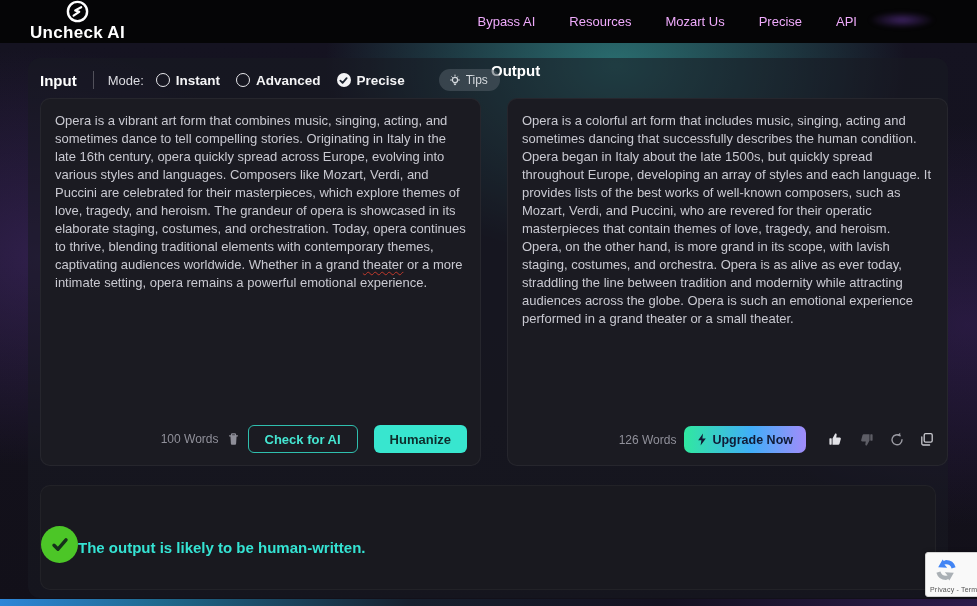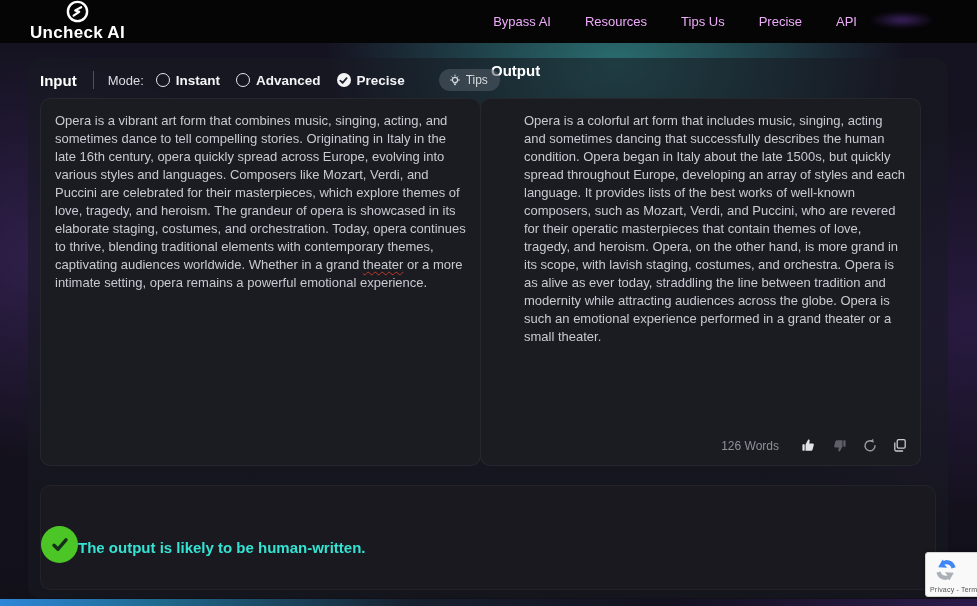--- a/index.html
+++ b/index.html
@@ -67,21 +67,21 @@
   }
   .tips-pill span { font-size:12px; color:#d6dade; }
   .output-title { position:absolute; left:463px; top:0; height:24px; display:flex; align-items:center; }
   
   .panel {
     position:absolute; top:40px; width:441px; height:368px;
     background:#1b1b22; border:1px solid rgba(255,255,255,.05);
     border-radius:10px; display:flex; flex-direction:column;align-items:flex-end;
   }
   .panel.input-panel { left:12px; }
-  .panel.output-panel { left:452px;padding-left:29px; }
+  .panel.output-panel { left:479px; }
   .panel-text {
     flex:1 1 auto; padding:13px 14px; overflow:hidden;
     font-size:13px; line-height:18px; color:#c9c9d1; white-space:pre-wrap;
   }
   .squiggle { text-decoration:underline wavy #c0392b 1px; text-underline-offset:2px; }
   .panel-footer {
     flex:0 0 auto; display:flex; align-items:center;
     padding:0 13px 12px 13px; gap:8px;
   }
   .word-count { font-size:12px; color:#90909a; white-space:nowrap; }
@@ -132,21 +132,21 @@
       <svg width="23" height="23" viewBox="0 0 23 23">
         <circle cx="11.5" cy="11.5" r="9.6" fill="none" stroke="#ffffff" stroke-width="2.4"></circle>
         <path d="M15.2 7.2 L9.2 10.4 L13.2 11.9 L7.6 15.6" fill="none" stroke="#ffffff" stroke-width="2.2" stroke-linecap="round" stroke-linejoin="round"></path>
       </svg>
     </span>
     <span class="brand-name">Uncheck AI</span>
   </div>
   <div class="nav-links">
     <span class="nav-link">Bypass AI</span>
     <span class="nav-link">Resources</span>
-    <span class="nav-link">Tips Us</span>
+    <span class="nav-link">Mozart Us</span>
     <span class="nav-link">Precise</span>
     <span class="nav-link">API</span>
   </div>
   <div class="nav-glow"></div>
 </div>
 
 <div class="card">
 
   <div class="card-header output-title">
     <span class="panel-title">Output</span>
@@ -177,26 +177,47 @@
           <circle cx="6" cy="6" r="2.6" fill="none" stroke="#d6dade" stroke-width="1.2"></circle>
           <path d="M5 9 h2 M5.3 10.6 h1.4 M6 1 v1 M1.5 6 h1 M9.5 6 h1 M2.8 2.8 l.7 .7 M8.5 2.8 l-.7 .7" stroke="#d6dade" stroke-width="1" stroke-linecap="round"></path>
         </svg>
       </span>
       <span>Tips</span>
     </span>
   </div>
 
   <div class="panel input-panel">
     <div class="panel-text"><span>Opera is a vibrant art form that combines music, singing, acting, and sometimes dance to tell compelling stories. Originating in Italy in the late 16th century, opera quickly spread across Europe, evolving into various styles and languages. Composers like Mozart, Verdi, and Puccini are celebrated for their masterpieces, which explore themes of love, tragedy, and heroism. The grandeur of opera is showcased in its elaborate staging, costumes, and orchestration. Today, opera continues to thrive, blending traditional elements with contemporary themes, captivating audiences worldwide. Whether in a grand </span><span class="squiggle">theater</span><span> or a more intimate setting, opera remains a powerful emotional experience.</span></div>
+    <div class="panel-footer">
+      <span class="word-count">100 Words</span>
+      <button class="icon-btn">
+        <span style="display:flex;">
+          <svg width="13" height="14" viewBox="0 0 13 14">
+            <path d="M2.5 3.8 h8 M4.5 3.8 v-1.2 a0.8 0.8 0 0 1 .8 -.8 h2.4 a0.8 0.8 0 0 1 .8 .8 v1.2" fill="none" stroke="#8e8e98" stroke-width="1.2" stroke-linecap="round"></path>
+            <path d="M3.4 3.8 l.5 8 a1 1 0 0 0 1 .9 h3.2 a1 1 0 0 0 1 -.9 l.5 -8 z" fill="#8e8e98"></path>
+          </svg>
+        </span>
+      </button>
+      <button class="btn btn-check">Check for AI</button>
+      <button class="btn btn-humanize">Humanize</button>
+    </div>
   </div>
 
   <div class="panel output-panel">
     <div class="panel-text">Opera is a colorful art form that includes music, singing, acting and sometimes dancing that successfully describes the human condition. Opera began in Italy about the late 1500s, but quickly spread throughout Europe, developing an array of styles and each language. It provides lists of the best works of well-known composers, such as Mozart, Verdi, and Puccini, who are revered for their operatic masterpieces that contain themes of love, tragedy, and heroism. Opera, on the other hand, is more grand in its scope, with lavish staging, costumes, and orchestra. Opera is as alive as ever today, straddling the line between tradition and modernity while attracting audiences across the globe. Opera is such an emotional experience performed in a grand theater or a small theater.</div>
     <div class="panel-footer">
       <span class="word-count">126 Words</span>
+      <button class="btn-upgrade">
+        <span style="display:flex;">
+          <svg width="10" height="13" viewBox="0 0 10 13">
+              <path d="M6 0.5 L1.2 7.2 H4.4 L3.6 12.4 L8.8 5.4 H5.4 Z" fill="#101b36"></path>
+            </svg>
+        </span>
+        <span>Upgrade Now</span>
+      </button>
       <span class="out-icons">
         <button class="icon-btn">
           <span style="display:flex;">
             <svg width="15" height="15" viewBox="0 0 15 15">
               <path d="M4.5 6.5 L7.2 1.6 a1.2 1.2 0 0 1 1.5 1.1 l-.5 2.8 h3.6 a1.1 1.1 0 0 1 1 1.4 l-1.3 4.8 a1.4 1.4 0 0 1 -1.3 1 H4.5 Z" fill="#e2e2e7"></path>
               <rect x="1.4" y="6.3" width="2.3" height="6.4" rx="0.6" fill="#e2e2e7"></rect>
             </svg>
           </span>
         </button>
         <button class="icon-btn">

